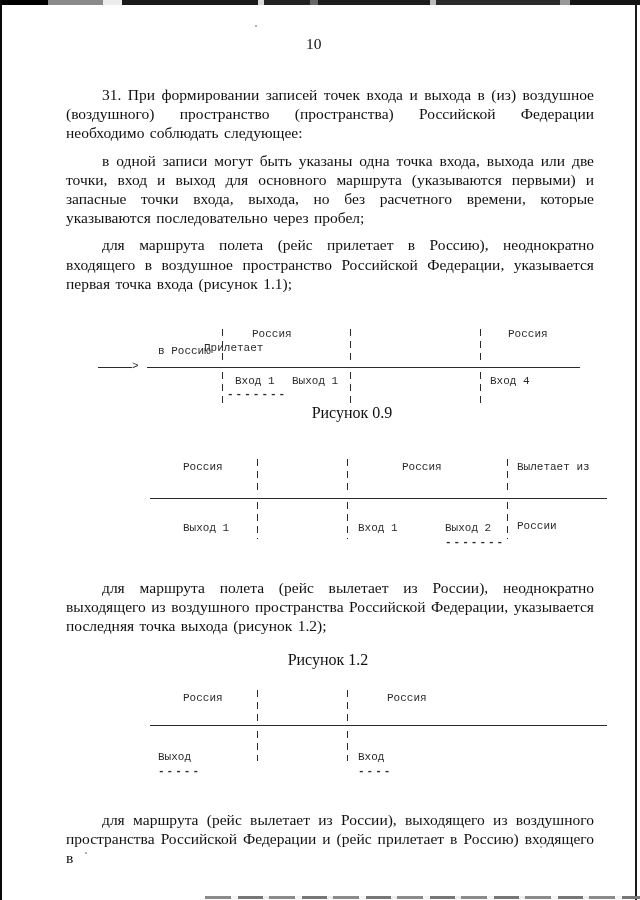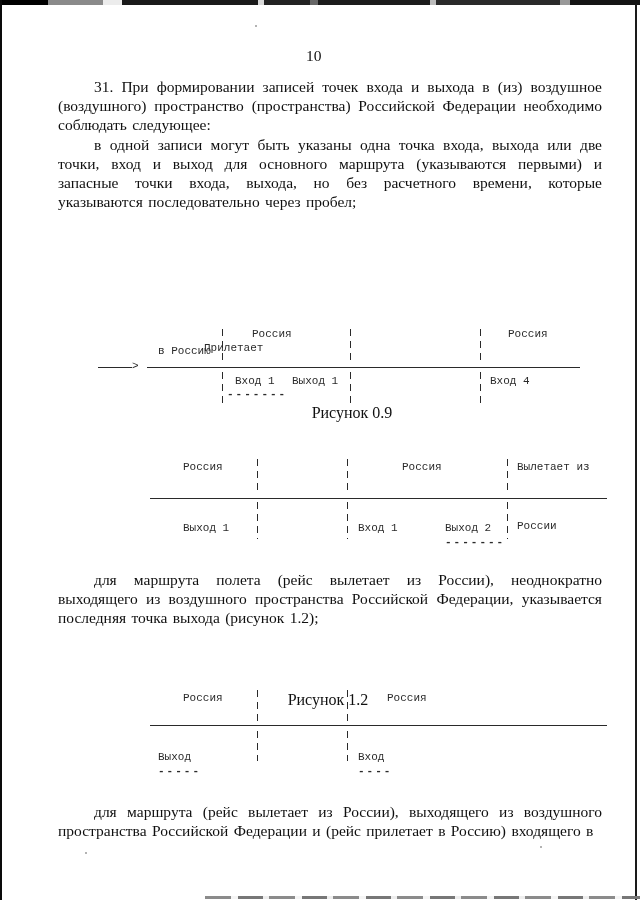--- a/index.html
+++ b/index.html
@@ -19,32 +19,32 @@
   #artifact-right{left:635px;top:4px;width:2px;height:896px;background:#1a1a1a;}
   #artifact-bottom{
     left:205px;top:896px;width:435px;height:3px;
     background:repeating-linear-gradient(90deg,#8b8b8b 0 26px,#f5f5f5 26px 33px,#777 33px 58px,#eee 58px 64px);
   }
   .speck{position:absolute;width:2px;height:2px;background:#9a9a9a;border-radius:50%;}
 
   
   .textblock{position:absolute;left:58px;width:544px;}
   .textblock p{
-    margin:0;text-indent:36px;text-align:justify;
+    margin:8px;text-indent:36px;text-align:justify;
     font-size:15.5px;line-height:19.2px;word-spacing:1.5px;color:#101010;
   }
   #text-a{top:77px;}
   #text-b{top:570px;}
   #text-c{top:802px;}
 
-  #page-number{position:absolute;left:306px;top:47px;font-size:15.5px;color:#101010;}
+  #page-number{position:absolute;left:306px;top:35px;font-size:15.5px;color:#101010;}
 
   .fig-caption{position:absolute;text-align:center;font-size:16px;color:#101010;}
   #caption-1{left:64px;top:404px;width:576px;}
-  #caption-2{left:32px;top:651px;width:592px;margin-top:40px;}
+  #caption-2{left:32px;top:651px;width:592px;}
 
   
   .fig{position:absolute;left:0;width:640px;}
   .fig span{position:absolute;font-family:"Liberation Mono", monospace;font-size:11px;color:#2a2a2a;white-space:pre;}
   .hline{position:absolute;height:1px;background:#2a2a2a;}
   .vbar{position:absolute;width:1px;background:repeating-linear-gradient(180deg,#2a2a2a 0 7px,transparent 7px 12px);}
   .dash{letter-spacing:2px;font-weight:bold;}
 
   #fig1{top:326px;height:80px;}
   .f1-line-a{left:98px;top:41px;width:34px;}
@@ -85,20 +85,21 @@
 <div class="artifact" id="artifact-bottom"></div>
 <div class="speck" style="left:255px;top:25px;"></div>
 <div class="speck" style="left:540px;top:846px;"></div>
 <div class="speck" style="left:85px;top:852px;"></div>
 
 <div id="page-number">10</div>
 
 <div class="textblock" id="text-a">
   <p>31. При формировании записей точек входа и выхода в (из) воздушное (воздушного) пространство (пространства) Российской Федерации необходимо соблюдать следующее:</p>
   <p>в одной записи могут быть указаны одна точка входа, выхода или две точки, вход и выход для основного маршрута (указываются первыми) и запасные точки входа, выхода, но без расчетного времени, которые указываются последовательно через пробел;</p>
+  <p>для маршрута полета (рейс прилетает в Россию), неоднократно входящего в воздушное пространство Российской Федерации, указывается первая точка входа (рисунок 1.1);</p>
 </div>
 
 <div class="fig" id="fig1">
   <div class="hline f1-line-a"></div>
   <span class="f1-arrow">&gt;</span>
   <div class="hline f1-line-b"></div>
   <div class="vbar f1-b1a"></div>
   <div class="vbar f1-b1b"></div>
   <div class="vbar f1-b2a"></div>
   <div class="vbar f1-b2b"></div>

